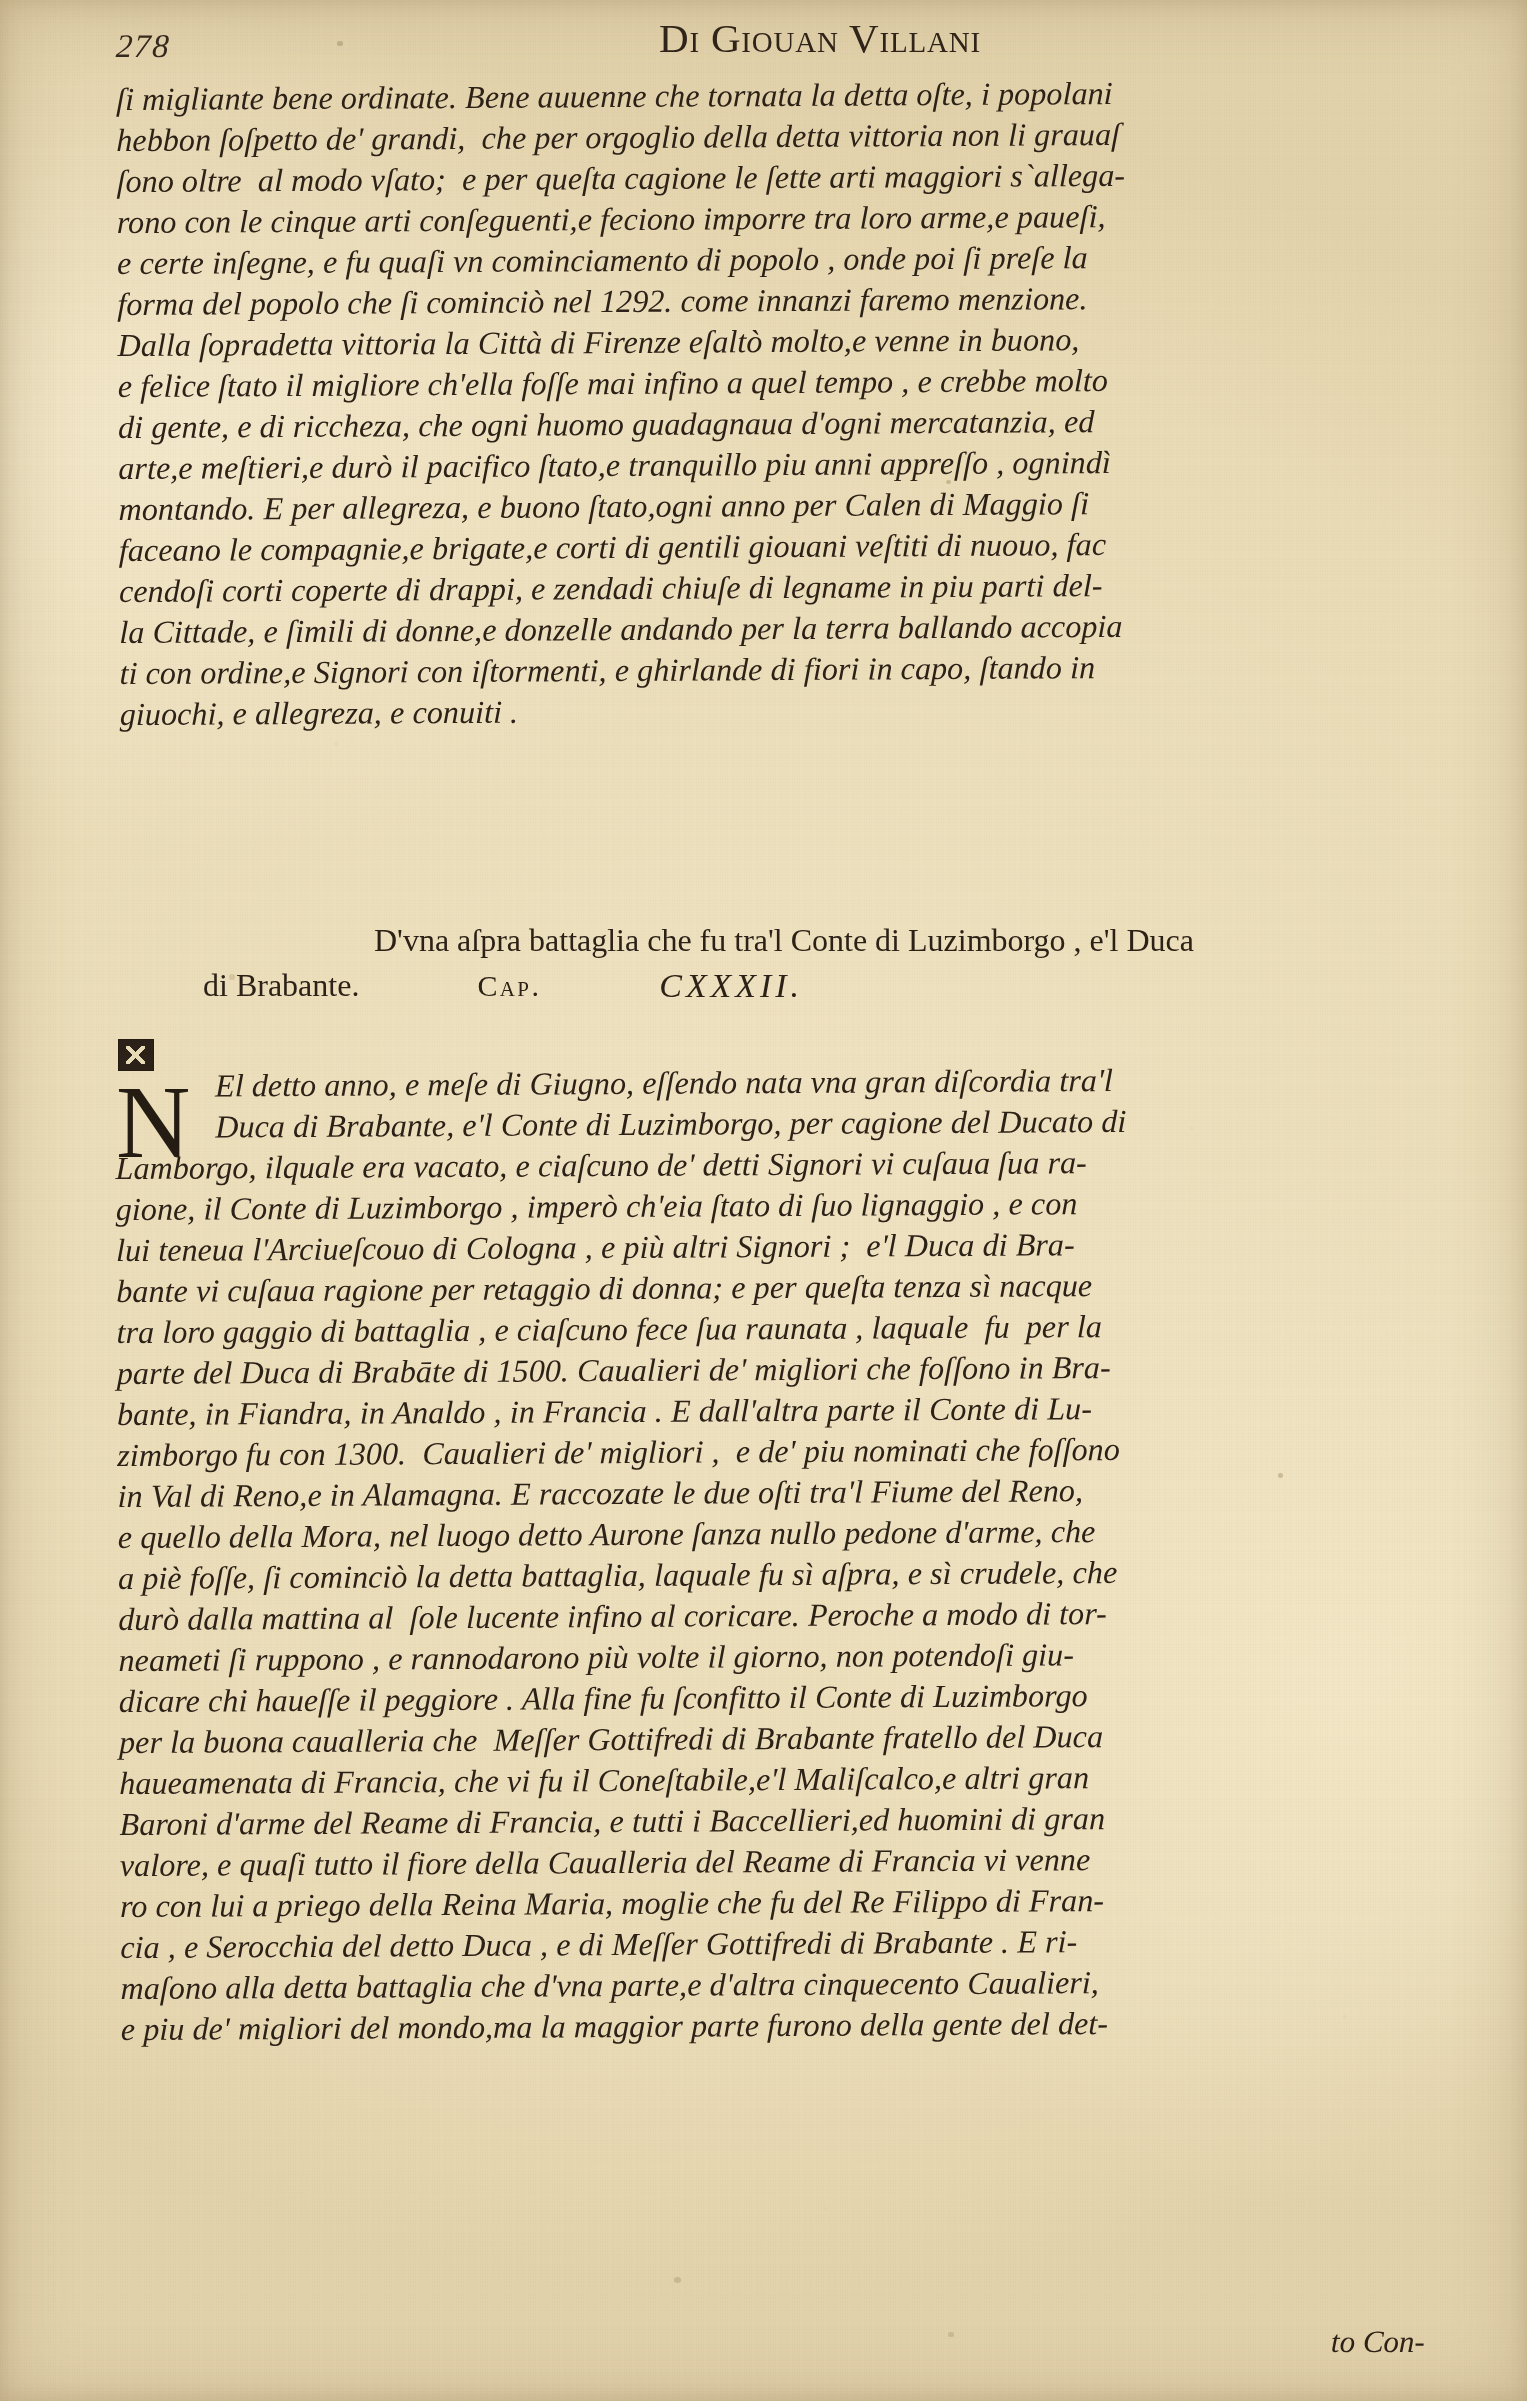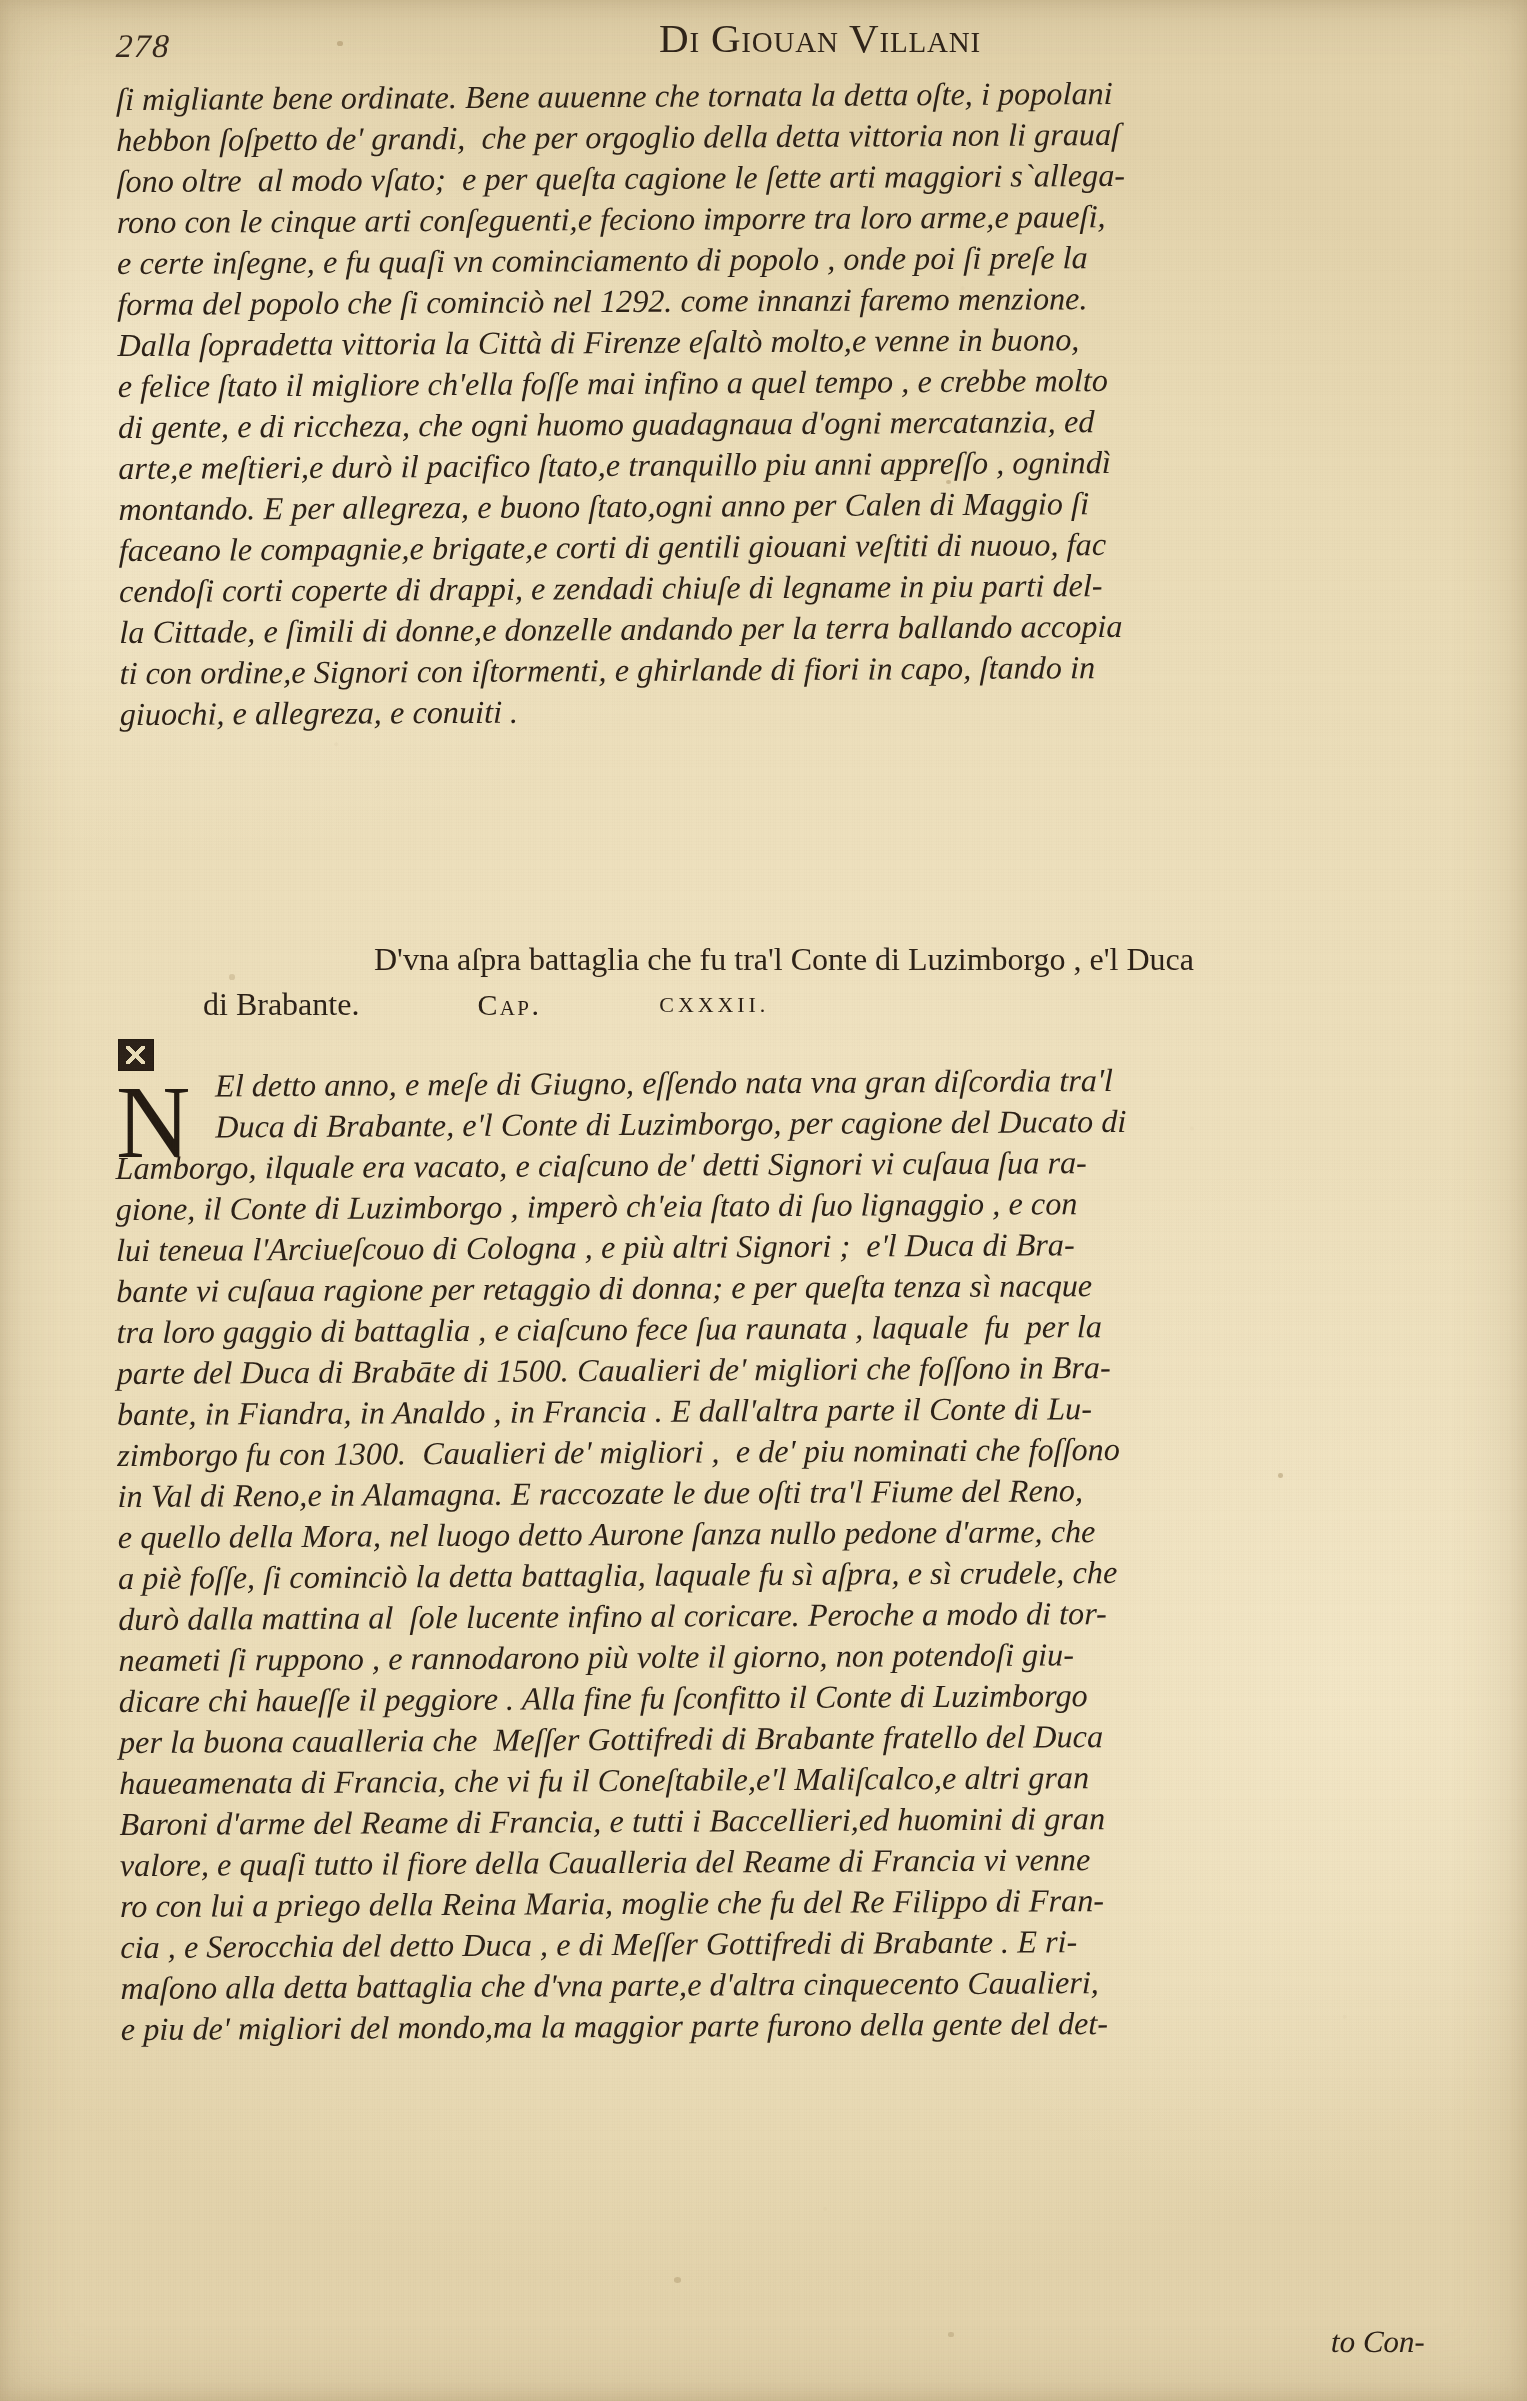--- a/index.html
+++ b/index.html
@@ -101,42 +101,43 @@
   .bow { transform: rotate(-0.35deg); }
 
   #para1 { top: 75px; }
   #para1 .ln { transform: skewX(-1.2deg); }
 
   
   .chapter-head {
     position: absolute;
     left: 118px;
     width: 1332px;
-    top: 937px;
+    top: 918px;
     text-align: center;
     font-size: 32px;
     line-height: 45px;
     color: #2c2117;
   }
   .chapter-head .hl1 { display: block; }
   .chapter-head .hl2 {
     display: block;
     display: flex;
     justify-content: flex-start;
     padding-left: 85px;
     gap: 118px;
   }
   .cap-label {
     font-variant: small-caps;
     letter-spacing: 2.4px;
     font-size: 30px;
   }
   .cap-num {
     letter-spacing: 3.9px;
-    font-size: 22px;
+    font-size: 34px;
+    font-style: italic;
   }
 
   
   #para2 {
     top: 1062px;
   }
   #para2 .ln { transform: skewX(-1.1deg); }
   .dropcap {
     position: absolute;
     left: 116px;

